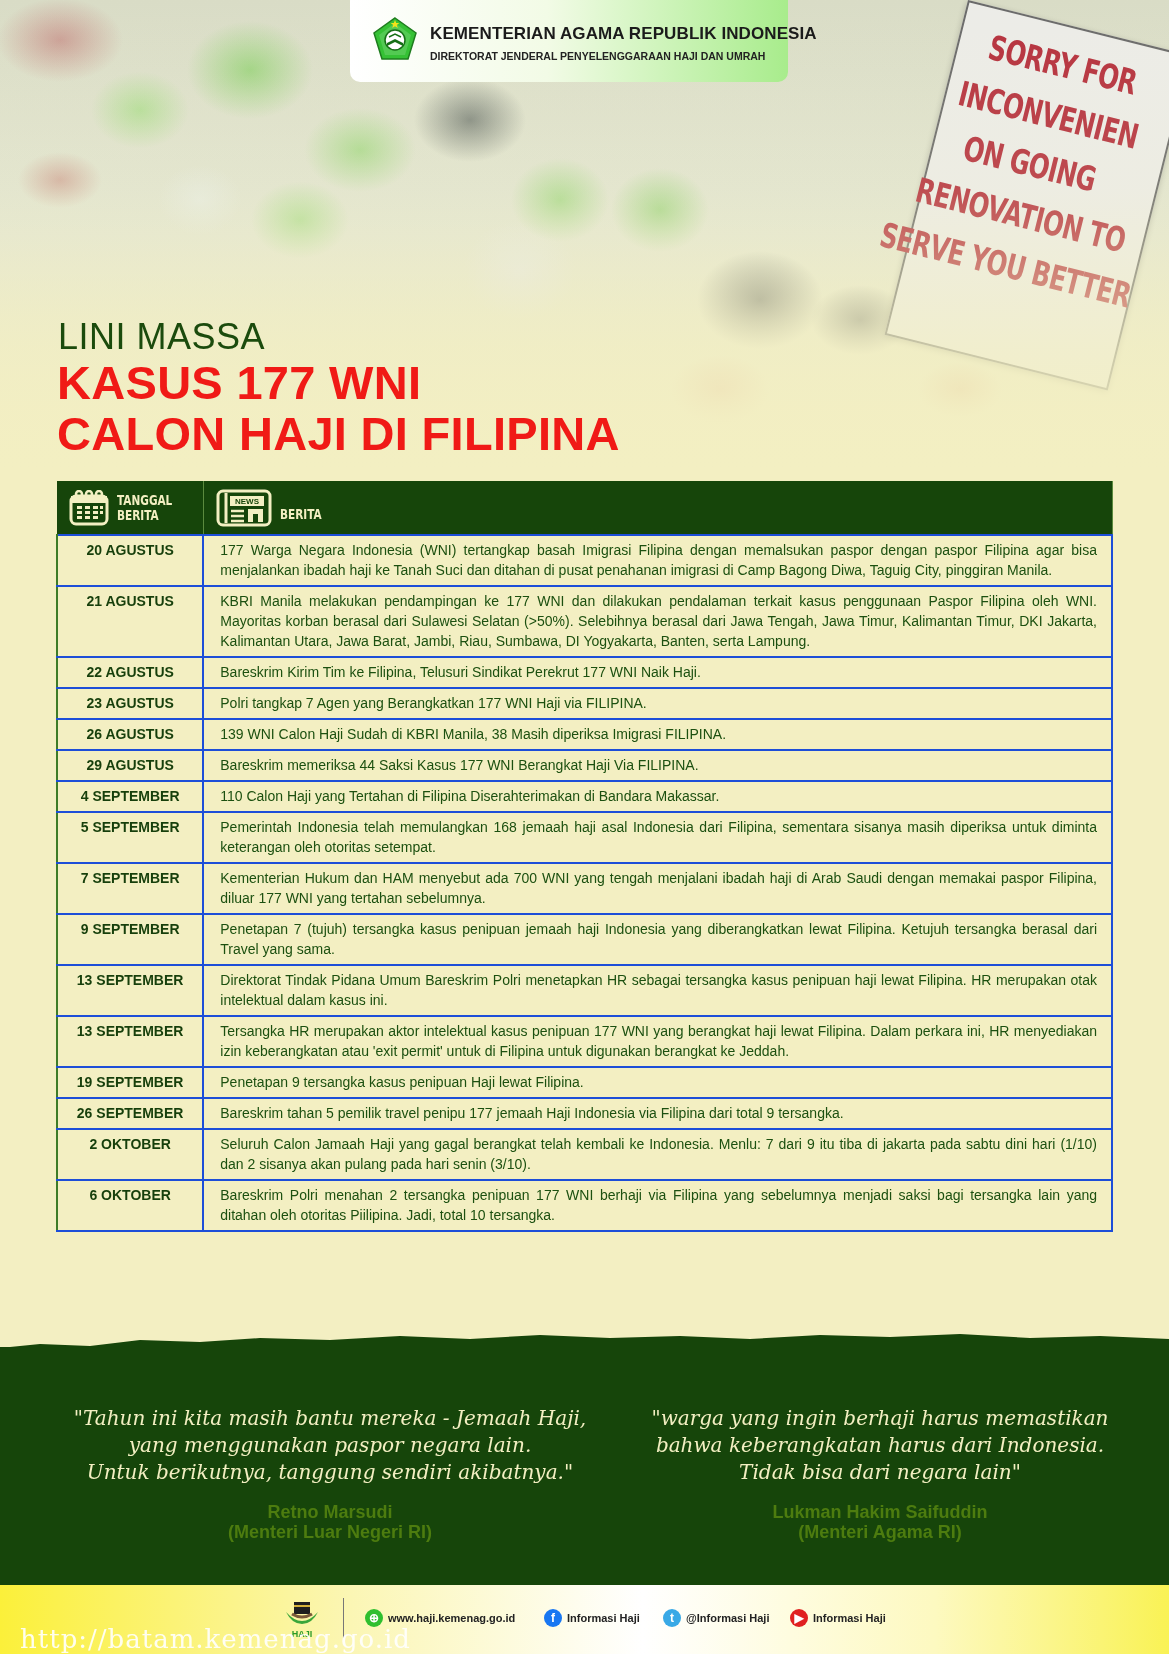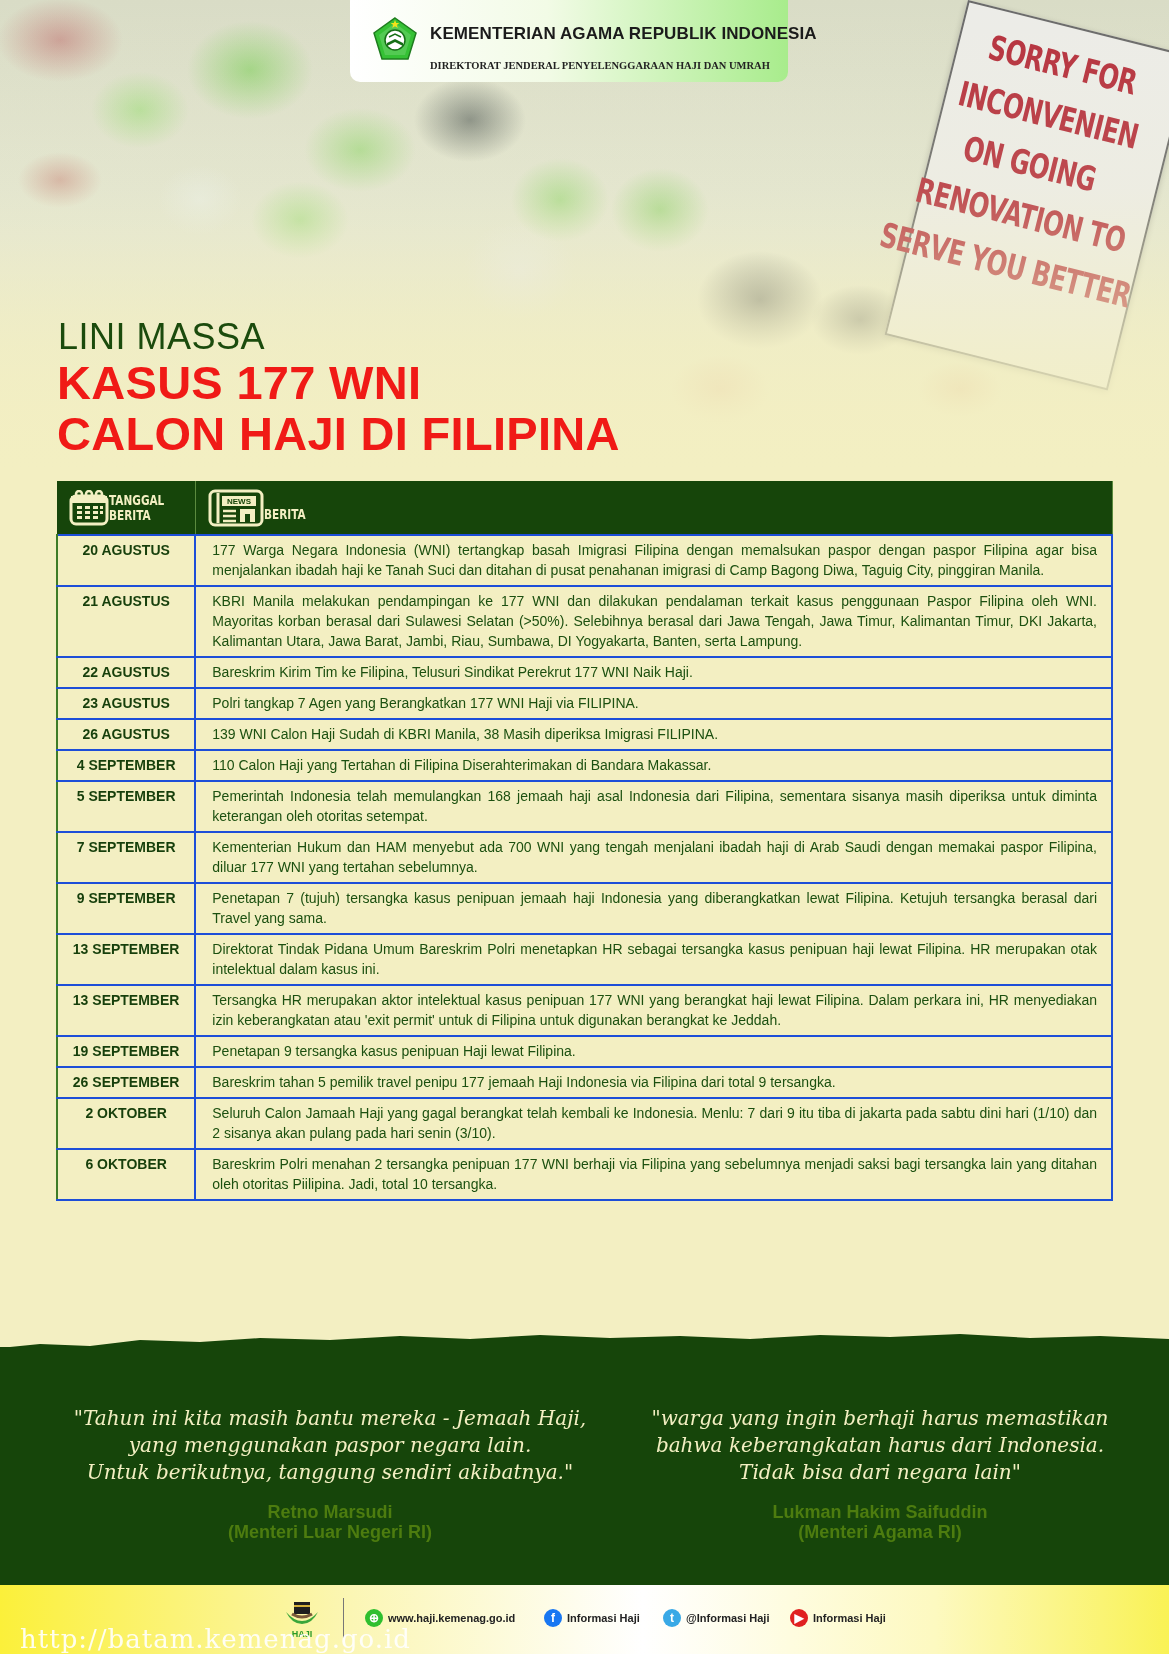--- a/index.html
+++ b/index.html
@@ -62,22 +62,22 @@
   }
   .ministry-logo {
     position: absolute; left: 22px; top: 16px; width: 46px; height: 46px;
   }
   .ministry-text { position: absolute; left: 80px; top: 24px; }
   .ministry-name {
     font-family: "Liberation Sans", sans-serif; font-weight: bold;
     font-size: 17px; color: #1b1b1b; letter-spacing: 0.1px; white-space: nowrap;
   }
   .ministry-sub {
-    font-family: Liberation Serif, serif; font-weight: bold;
-    font-size: 10.5px; color: #222; margin-top: 16px; white-space: nowrap;
+    font-family: Liberation Sans, sans-serif; font-weight: bold;
+    font-size: 10.5px; color: #222; margin-top: 6px; white-space: nowrap;
   }
   
   .title-small {
     position: absolute; left: 58px; top: 316px;
     font-size: 36px; color: #1b4b0d; letter-spacing: 0.5px;
     font-family: "Liberation Sans", sans-serif;
   }
   .title-big {
     position: absolute; left: 57px; top: 357px;
     font-family: Liberation Sans, sans-serif; font-weight: bold;
@@ -87,21 +87,21 @@
   .timeline {
     position: absolute; left: 56px; top: 481px; width: 1057px;
     border-collapse: collapse;
     background: #f3efc2;
   }
   .timeline th {
     background: #16450a; height: 54px; text-align: left; padding: 0 12px;
     border-right: 1px solid #5b8a3e;
     vertical-align: middle;
   }
-  .th-inner { display: flex; align-items: center; }
+  .th-inner { display: flex; align-items: center; gap: 8px; }
   .th-label {
     font-family: "DejaVu Sans", sans-serif; font-weight: bold;
     color: #f3efc2; font-size: 14px; line-height: 15px;
     transform: scaleX(0.75); transform-origin: left;
     white-space: pre-line;
   }
   .timeline td {
     border: 2px solid #1d4ed8;
     border-left: 2px solid #3e7c27;
     vertical-align: top;
@@ -256,20 +256,24 @@
       </tr>
     <tr>
         <td class="date">23 AGUSTUS</td>
         <td class="desc">Polri tangkap 7 Agen yang Berangkatkan 177 WNI Haji via FILIPINA.</td>
       </tr>
     <tr>
         <td class="date">26 AGUSTUS</td>
         <td class="desc">139 WNI Calon Haji Sudah di KBRI Manila, 38 Masih diperiksa Imigrasi FILIPINA.</td>
       </tr>
     <tr>
+        <td class="date">29 AGUSTUS</td>
+        <td class="desc">Bareskrim memeriksa 44 Saksi Kasus 177 WNI Berangkat Haji Via FILIPINA.</td>
+      </tr>
+    <tr>
         <td class="date">4 SEPTEMBER</td>
         <td class="desc">110 Calon Haji yang Tertahan di Filipina Diserahterimakan di Bandara Makassar.</td>
       </tr>
     <tr>
         <td class="date">5 SEPTEMBER</td>
         <td class="desc">Pemerintah Indonesia telah memulangkan 168 jemaah haji asal Indonesia dari Filipina, sementara sisanya masih diperiksa untuk diminta keterangan oleh otoritas setempat.</td>
       </tr>
     <tr>
         <td class="date">7 SEPTEMBER</td>
         <td class="desc">Kementerian Hukum dan HAM menyebut ada 700 WNI yang tengah menjalani ibadah haji di Arab Saudi dengan memakai paspor Filipina, diluar 177 WNI yang tertahan sebelumnya.</td>

